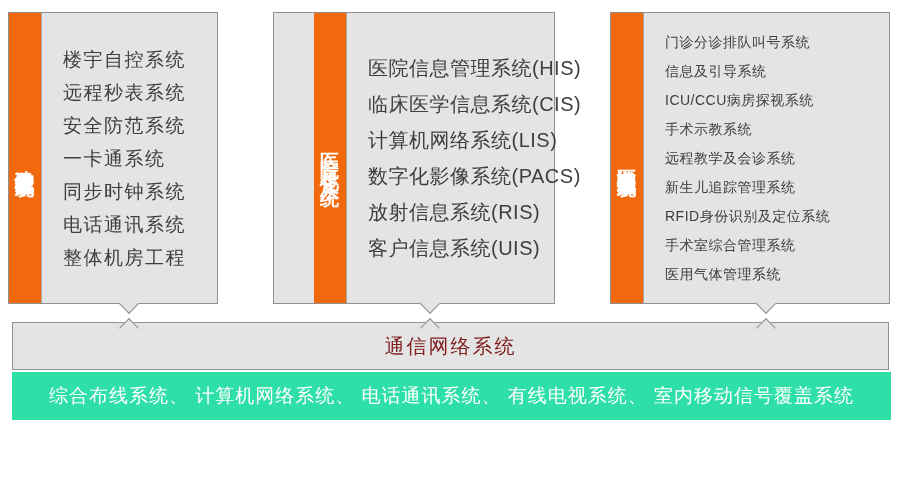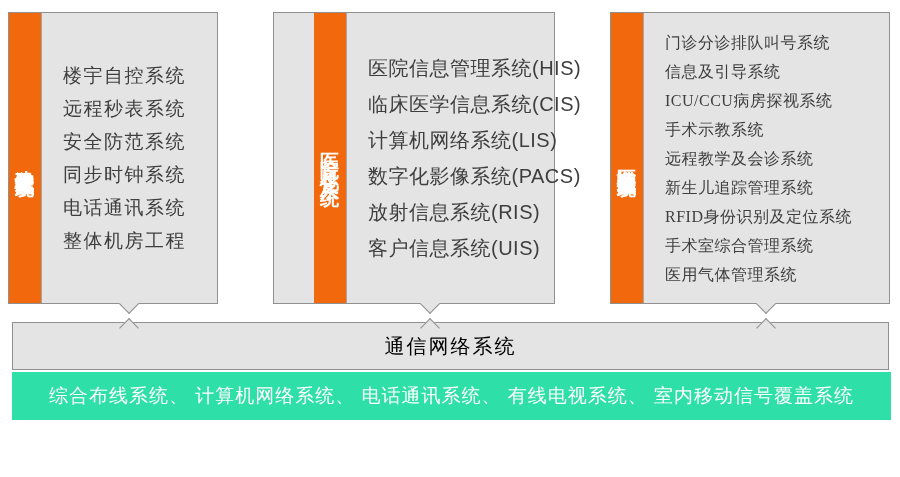--- a/index.html
+++ b/index.html
@@ -31,39 +31,39 @@
   }
   .col2 .vtitle{letter-spacing:7px;}
 
   .items{
     flex:1;display:flex;flex-direction:column;justify-content:center;
     padding-left:21px;color:#3e3e3e;
   }
   .item{white-space:nowrap;}
   .col1 .item{font-size:19px;line-height:33px;letter-spacing:1.5px;}
   .col2 .item{font-size:20px;line-height:36px;letter-spacing:0.5px;}
-  .col3 .item{font-size:16px;line-height:29px;letter-spacing:0.5px;font-family:Liberation Serif, serif;}
+  .col3 .item{font-size:14px;line-height:29px;letter-spacing:0.5px;}
 
   
   .tail{
     position:absolute;bottom:-8px;width:14px;height:14px;background:#e4e4e4;
     border-right:1px solid #909090;border-bottom:1px solid #909090;
     transform:rotate(45deg);box-sizing:border-box;
   }
   .col1 .tail{left:113px;}
   .col2 .tail{left:149px;}
   .col3 .tail{left:148px;}
 
   
   .net-bar{
     position:absolute;left:12px;top:322px;width:877px;height:48px;
     box-sizing:border-box;background:#e4e4e4;border:1px solid #909090;
     display:flex;align-items:center;justify-content:center;
   }
-  .net-label{font-size:20px;color:#000000;letter-spacing:2px;}
+  .net-label{font-size:20px;color:#7f1d1d;letter-spacing:2px;}
   .bump{
     position:absolute;top:-2px;width:14px;height:14px;background:#e4e4e4;
     border-top:1px solid #909090;border-left:1px solid #909090;
     transform:rotate(45deg);box-sizing:border-box;
   }
   .bump.b1{left:109px;}
   .bump.b2{left:410px;}
   .bump.b3{left:746px;}
 
   
@@ -79,20 +79,21 @@
 <div class="canvas">
 
   <section class="column col1">
     <div class="vtitle-wrap">
       <span class="vtitle">建设设备智能化系统</span>
     </div>
     <div class="items">
       <div class="item">楼宇自控系统</div>
       <div class="item">远程秒表系统</div>
       <div class="item">安全防范系统</div>
+      <div class="item">一卡通系统</div>
       <div class="item">同步时钟系统</div>
       <div class="item">电话通讯系统</div>
       <div class="item">整体机房工程</div>
     </div>
     <i class="tail"></i>
   </section>
 
   <section class="column col2">
     <div class="vtitle-wrap">
       <span class="vtitle">医院息化系统</span>

